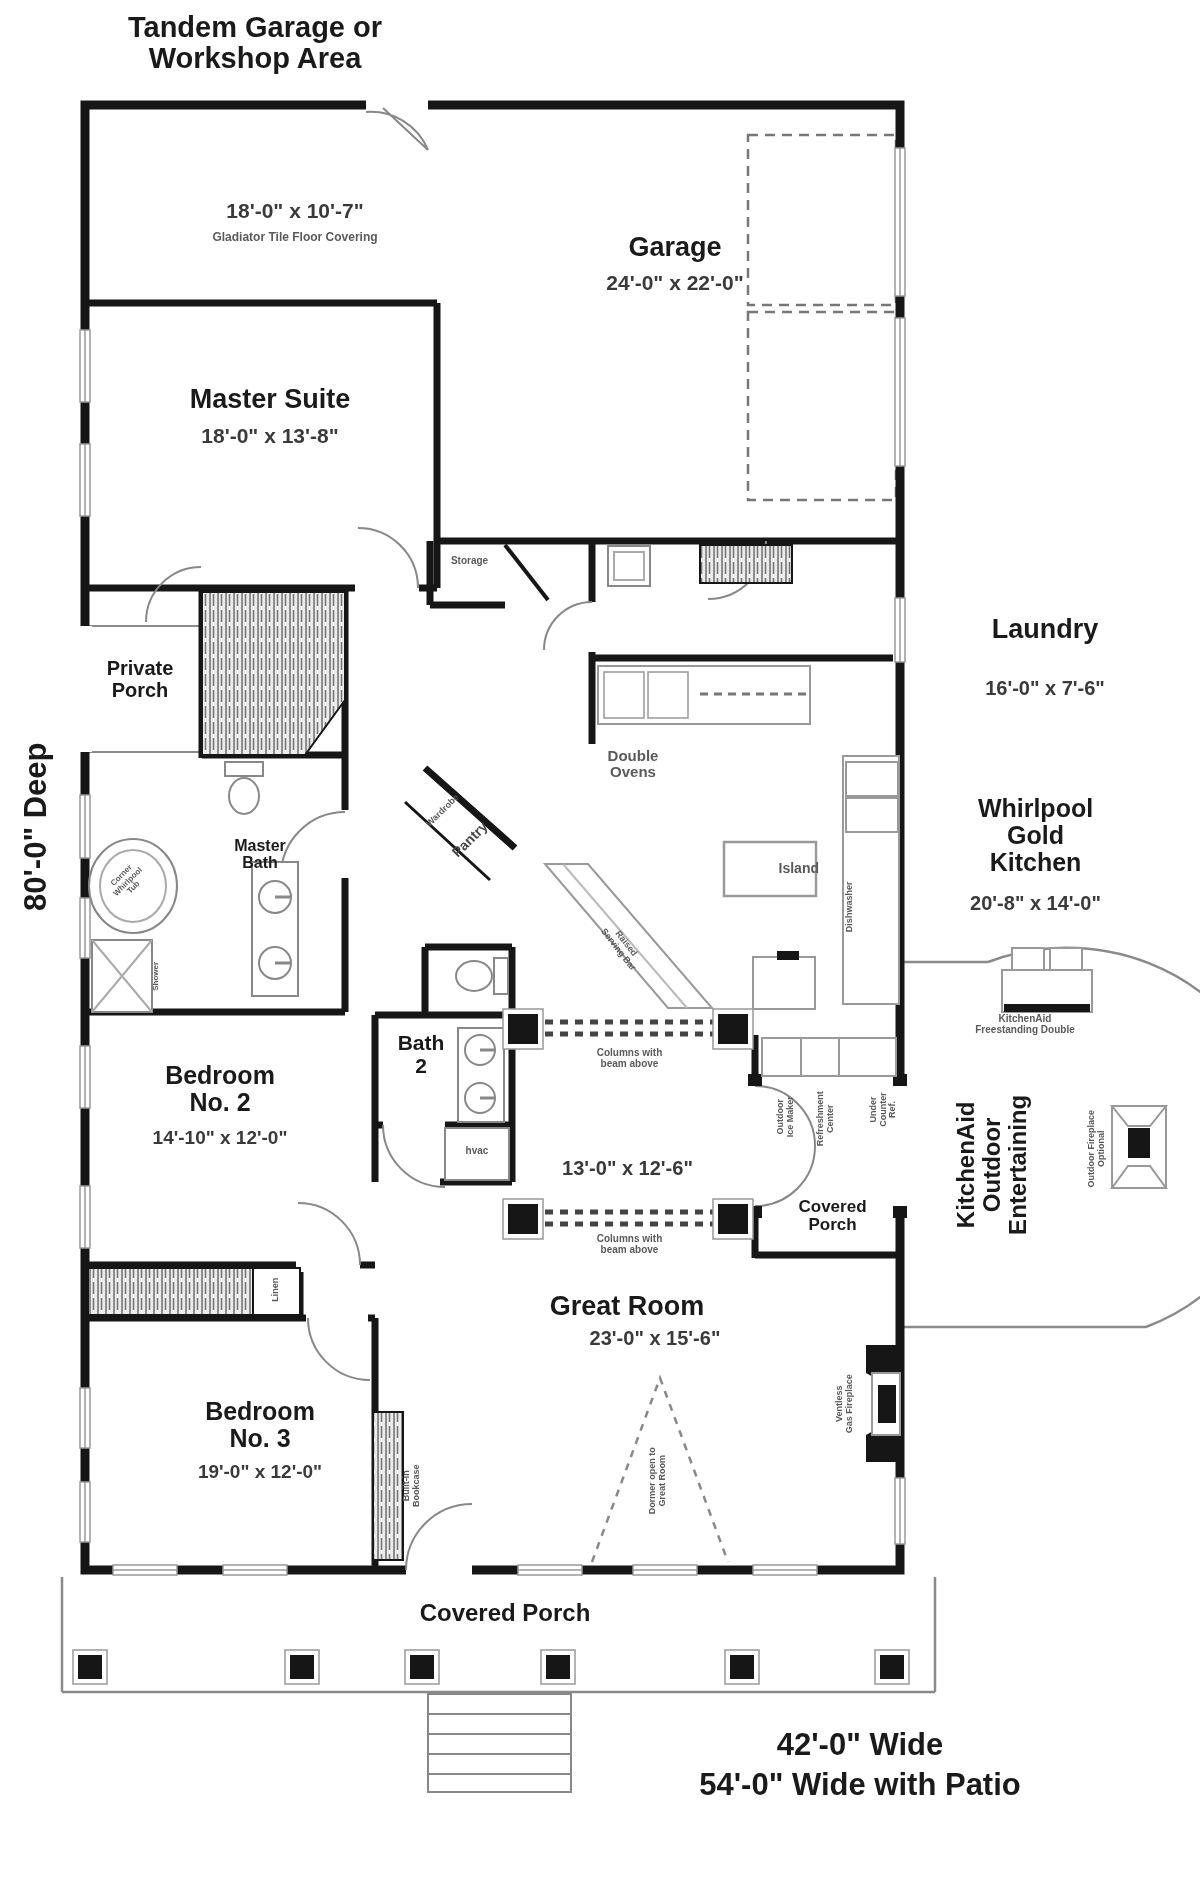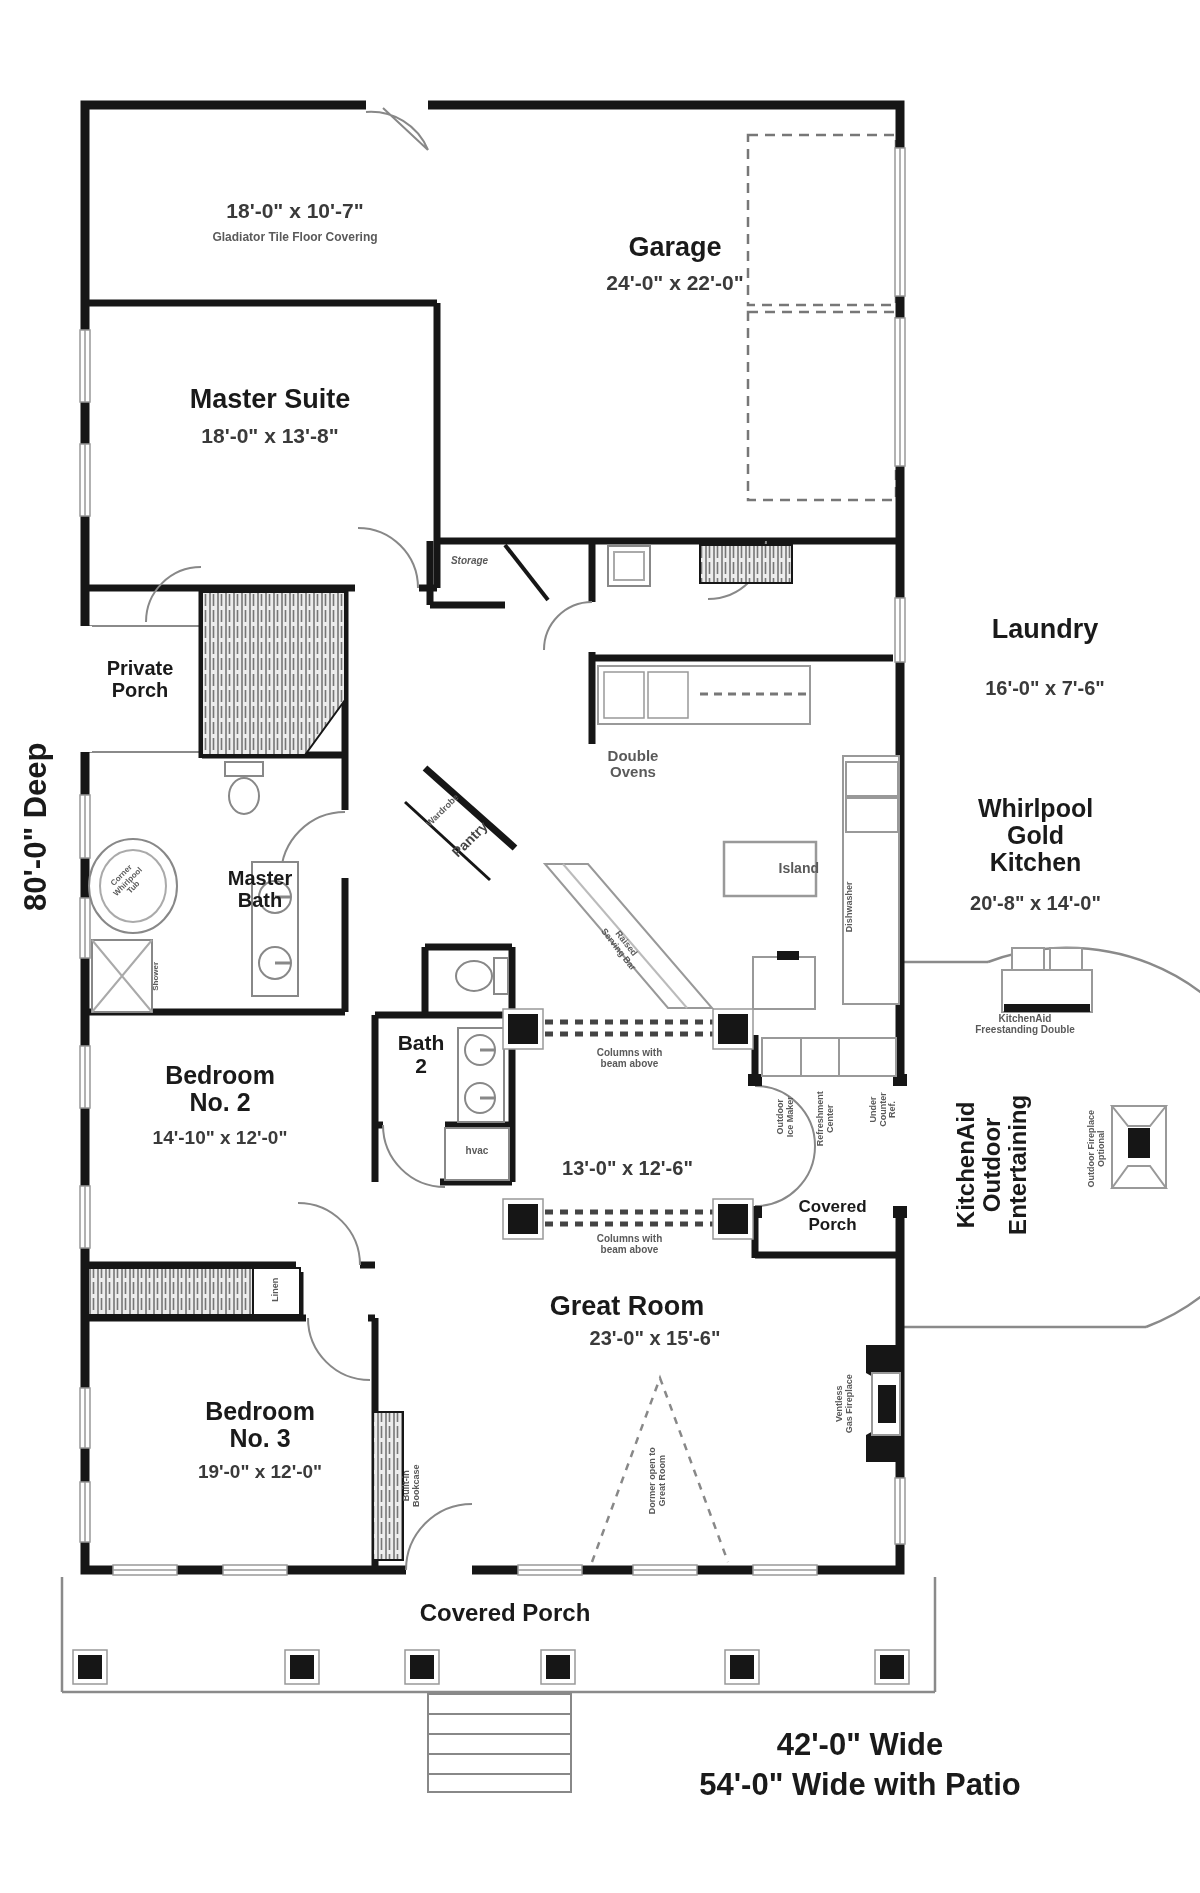--- a/index.html
+++ b/index.html
@@ -281,36 +281,38 @@
       <rect x="730" y="1655" width="24" height="24"></rect>
           <rect x="880" y="1655" width="24" height="24"></rect>
     </g>
   </g>
   <g stroke="#888" stroke-width="2" fill="#fff">
     <rect x="428" y="1694" width="143" height="98"></rect>
     <path d="M428,1714 H571 M428,1734 H571 M428,1754 H571 M428,1774 H571"></path>
   </g>
 </svg>
 
+<div class="lbl" style="left:70px;top:12px;width:370px;font-size:29px;">Tandem Garage or
+Workshop Area</div>
 <div class="lbl dim" style="left:180px;top:200px;width:230px;font-size:21px;">18'-0" x 10'-7"</div>
 <div class="lbl tiny" style="left:180px;top:231px;width:230px;font-size:12px;">Gladiator Tile Floor Covering</div>
 
 <div class="lbl" style="left:560px;top:233px;width:230px;font-size:27px;">Garage</div>
 <div class="lbl dim" style="left:560px;top:272px;width:230px;font-size:21px;">24'-0" x 22'-0"</div>
 
 <div class="lbl" style="left:130px;top:385px;width:280px;font-size:27px;">Master Suite</div>
 <div class="lbl dim" style="left:130px;top:425px;width:280px;font-size:21px;">18'-0" x 13'-8"</div>
 
 <div class="lbl" style="left:940px;top:615px;width:210px;font-size:27px;">Laundry</div>
 <div class="lbl dim" style="left:940px;top:678px;width:210px;font-size:20px;">16'-0" x 7'-6"</div>
 
 <div class="lbl" style="left:75px;top:658px;width:130px;font-size:20px;">Private
 Porch</div>
-<div class="lbl tiny" style="left:432px;top:556px;width:75px;font-size:10px;font-style:italic;">Storage</div>
-<div class="lbl" style="left:185px;top:868px;width:150px;font-size:20px;">Master
+<div class="lbl tiny" style="left:432px;top:556px;width:75px;font-size:10px;">Storage</div>
+<div class="lbl" style="left:185px;top:837px;width:150px;font-size:16px;">Master
 Bath</div>
 
 <div class="lbl tiny diag" style="left:403px;top:806px;width:80px;font-size:9px;">Wardrobe</div>
 <div class="lbl diag" style="left:430px;top:832px;width:80px;font-size:14px;color:#444;">Pantry</div>
 
 <div class="lbl tiny" style="left:598px;top:748px;width:70px;font-size:15px;">Double
 Ovens</div>
 <div class="lbl tiny" style="left:725px;top:861px;width:94px;font-size:14px;text-align:right;">Island</div>
 <div class="lbl tiny rot" style="left:805px;top:902px;width:90px;font-size:9px;">Dishwasher</div>
 <div class="lbl tiny diag2" style="left:572px;top:937px;width:100px;font-size:9px;">Raised

